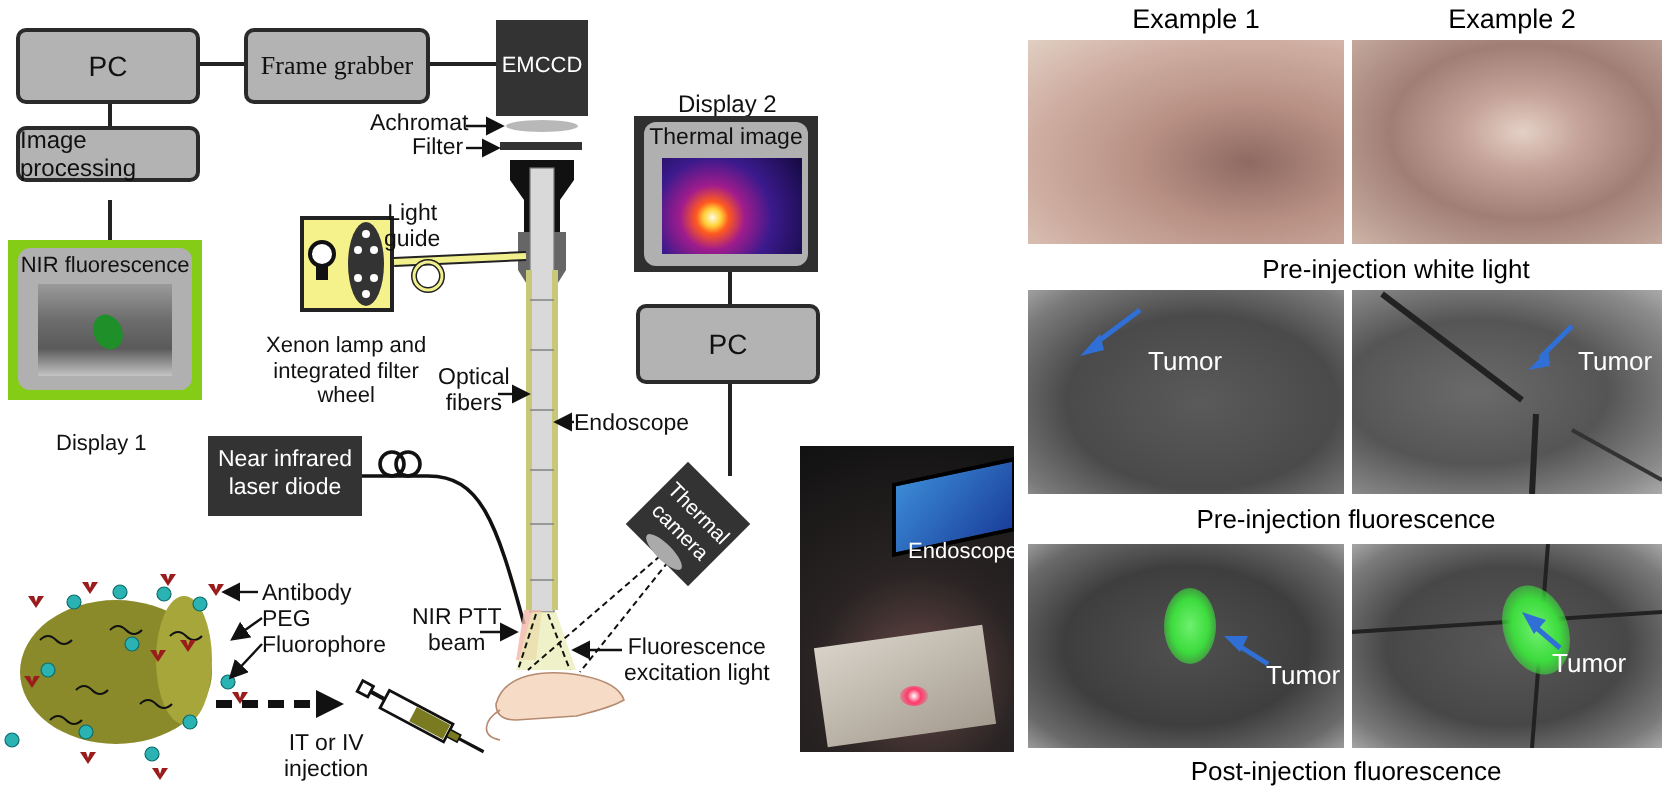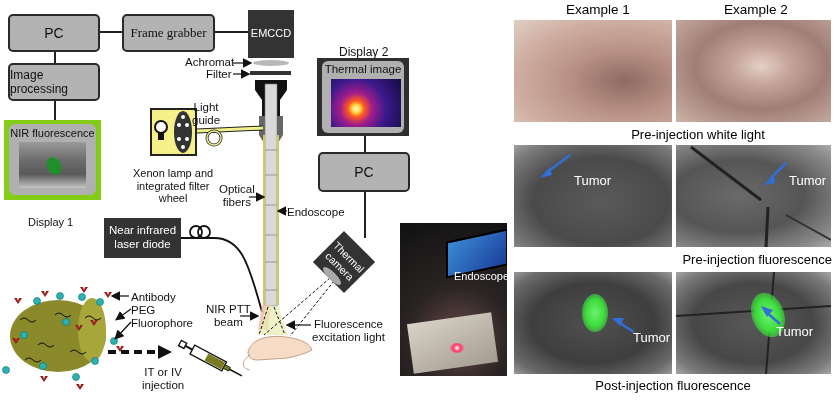--- a/index.html
+++ b/index.html
@@ -29,21 +29,21 @@
 
   <div class="gbox" style="left:8px;top:14px;width:92px;height:38px;">
     <span>PC</span>
   </div>
   <div class="gbox" style="left:122px;top:14px;width:93px;height:38px;font-size:13px;font-family:Liberation Serif, serif;">
     <span>Frame grabber</span>
   </div>
   <div class="dbox" style="left:248px;top:10px;width:46px;height:48px;font-size:11px;">
     <span>EMCCD</span>
   </div>
-  <div class="gbox" style="left:8px;top:63px;width:92px;height:38px;font-size:12px;">
+  <div class="gbox" style="left:8px;top:63px;width:92px;height:28px;font-size:12px;">
     <span>Image processing</span>
   </div>
 
   <div class="abs" style="left:4px;top:120px;width:97px;height:80px;background:#84cc16;">
     <div class="abs" style="left:5px;top:4px;width:87px;height:71px;background:#b0b0b0;border-radius:6px;">
       <div class="abs" style="left:0;top:3px;width:87px;text-align:center;font-size:11px;">NIR fluorescence</div>
       <div class="abs" style="left:10px;top:18px;width:67px;height:46px;background:linear-gradient(180deg,#9a9a9a 0%,#6c6c6c 40%,#5a5a5a 70%,#c4c4c4 100%);">
         <div class="abs" style="left:28px;top:15px;width:14px;height:18px;border-radius:50%;background:#1f8f2a;transform:rotate(-25deg);"></div>
       </div>
     </div>
@@ -240,21 +240,21 @@
   <div class="photo" style="left:676px;top:145px;width:155px;height:102px;background:radial-gradient(ellipse at 40% 50%,#6a6a6a 0%,#555 50%,#8a8a8a 85%,#aaa 100%);">
     <svg width="155" height="102">
         <line x1="15" y1="2" x2="85" y2="55" stroke="#222" stroke-width="3"></line>
         <line x1="92" y1="62" x2="90" y2="102" stroke="#222" stroke-width="3"></line>
         <line x1="110" y1="70" x2="155" y2="95" stroke="#333" stroke-width="2"></line>
         <line x1="110" y1="18" x2="94" y2="34" stroke="#2f6fd6" stroke-width="2.5"></line>
         <path d="M88,40 L98,30 L99,38 Z" fill="#2f6fd6"></path>
       </svg>
     <div class="tumor" style="left:113px;top:28px;">Tumor</div>
   </div>
-  <div class="cap" style="left:514px;top:252px;width:318px;text-align:right;">Pre-injection fluorescence</div>
+  <div class="cap" style="left:514px;top:252px;width:318px;">Pre-injection fluorescence</div>
 
   <div class="photo" style="left:514px;top:272px;width:158px;height:102px;background:radial-gradient(ellipse at 50% 50%,#505050 0%,#3e3e3e 55%,#6a6a6a 85%,#9a9a9a 100%);">
     <div class="abs" style="left:68px;top:22px;width:26px;height:38px;border-radius:50%;background:radial-gradient(ellipse,#6ff06f 0%,#3ddc3d 50%,rgba(61,220,61,0) 100%);"></div>
     <svg width="158" height="102">
         <line x1="120" y1="60" x2="104" y2="50" stroke="#2f6fd6" stroke-width="2.5"></line>
         <path d="M98,46 L110,46 L106,54 Z" fill="#2f6fd6"></path>
       </svg>
     <div class="tumor" style="left:119px;top:58px;">Tumor</div>
   </div>
   <div class="photo" style="left:676px;top:272px;width:155px;height:102px;background:radial-gradient(ellipse at 50% 50%,#585858 0%,#474747 55%,#7a7a7a 85%,#a6a6a6 100%);">

